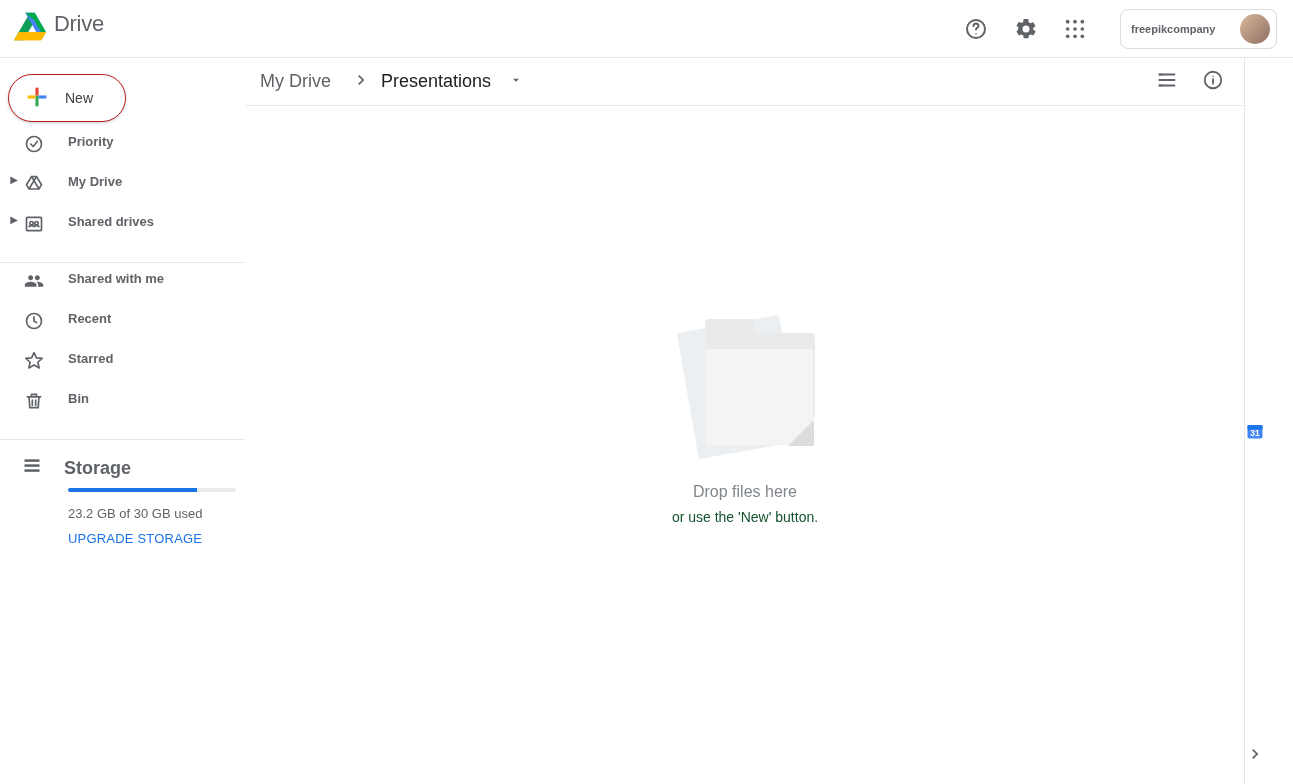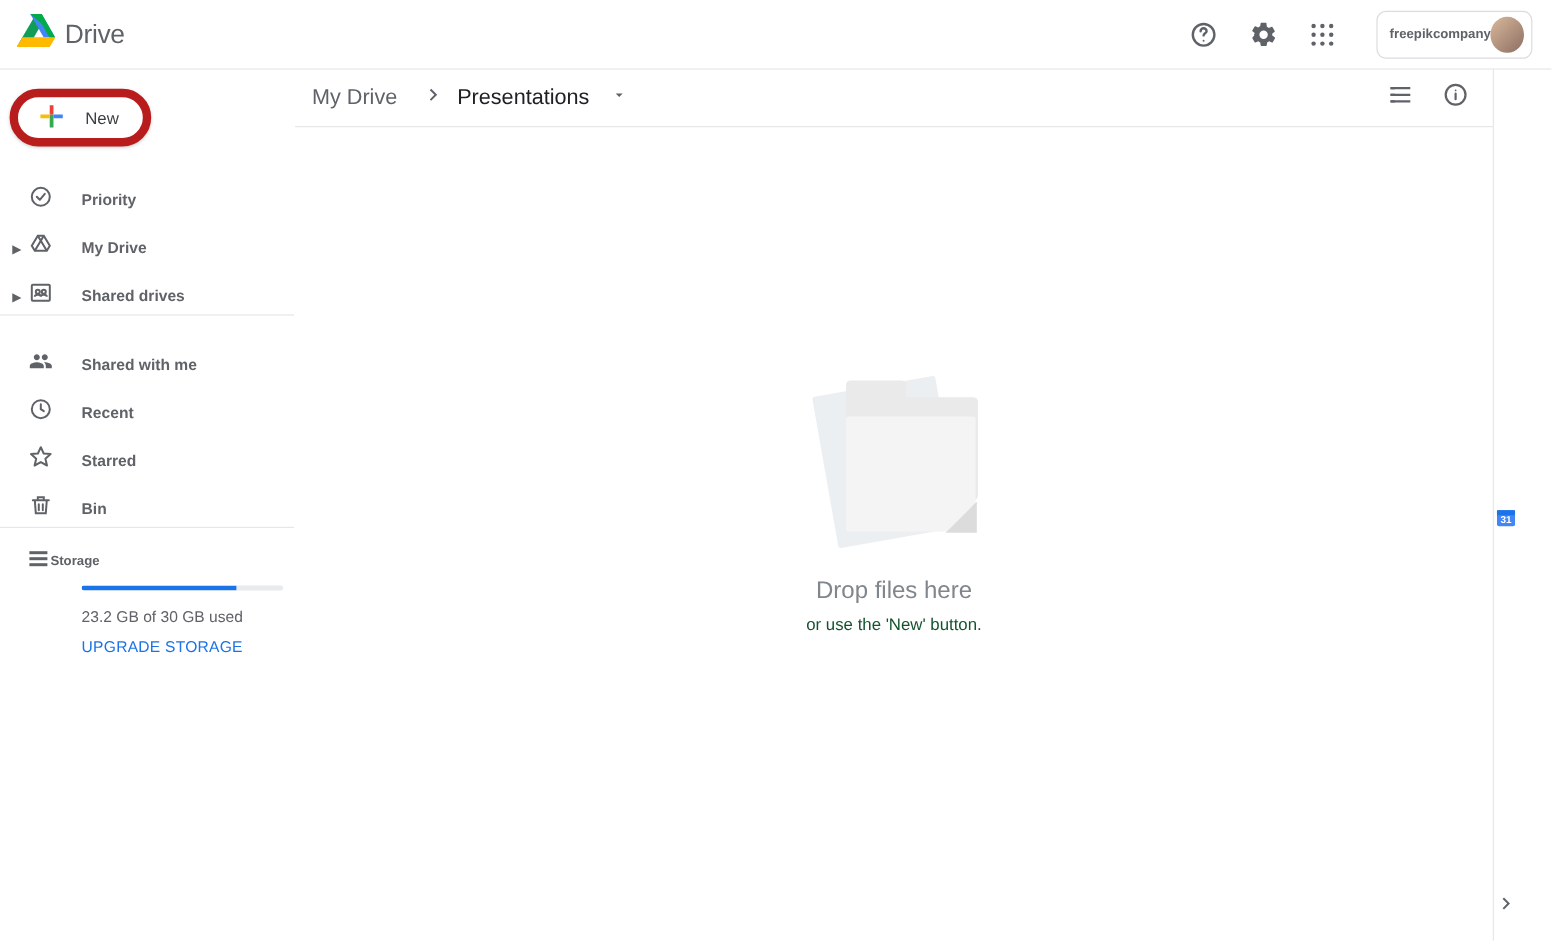--- a/index.html
+++ b/index.html
@@ -1,47 +1,47 @@
 <!DOCTYPE html>
 <html><head>
 <meta charset="utf-8">
 <style>
 * { margin: 0; padding: 0; box-sizing: border-box; font-family: Arial, 'Helvetica Neue', sans-serif; }
 body { background: #fff; width: 1293px; height: 784px; overflow: hidden; position: relative; }
 
 
 .header { height: 58px; display: flex; align-items: center; padding: 0 8px 0 14px; border-bottom: 1px solid #e7e7e7; }
-.logo-wrap { display: flex; align-items: center; gap: 8px; width: 232px; }
+.logo-wrap { display: flex; align-items: flex-start; gap: 8px; width: 232px; }
 .app-title { font-size: 22px; color: #5f6368; letter-spacing: -0.3px; }
 .search-wrap { flex: 1; display: flex; align-items: center; }
 .search-box { display: flex; align-items: center; width: 660px; height: 46px; padding: 0 14px; border-radius: 8px; }
 .search-box input { border: none; outline: none; font-size: 16px; color: #5f6368; background: transparent; flex: 1; margin-left: 18px; }
 .header-icons { display: flex; align-items: center; gap: 26px; margin-left: auto; padding-right: 8px; }
 .icon-btn { cursor: pointer; color: #5f6368; display: flex; align-items: center; justify-content: center; }
-.account-chip { border: 1px solid #dadce0; border-radius: 8px; height: 40px; width: 130px; margin-left: 8px; display: flex; align-items: center; justify-content: space-between; padding: 0 6px 0 10px; }
+.account-chip { border: 1px solid #dadce0; border-radius: 8px; height: 40px; width: 157px; margin-left: 8px; display: flex; align-items: center; justify-content: space-between; padding: 0 6px 0 10px; }
 .account-chip .brand { color: #5f6368; font-size: 11px; font-weight: 600; }
 .avatar { width: 30px; height: 30px; border-radius: 50%; background: linear-gradient(135deg,#d9b99b,#8d6e63); position: relative; }
 
 
 .shell { display: flex; height: calc(100% - 58px); }
 
 
 .sidebar { width: 246px; padding-top: 10px; border-right: 1px solid transparent; }
-.new-btn { margin: 6px 0 12px 8px; width: 118px; height: 48px; border-radius: 26px; border: 7px solid #b91c1c; background: #fff; display: flex; align-items: center; gap: 14px; padding-left: 14px; cursor: pointer; box-shadow: 0 1px 2px rgba(60,64,67,.15), 0 1px 3px 1px rgba(60,64,67,.08); }
+.new-btn { margin: 6px 0 12px 8px; width: 118px; height: 48px; border-radius: 26px; border: 1px solid #b91c1c; background: #fff; display: flex; align-items: center; gap: 14px; padding-left: 14px; cursor: pointer; box-shadow: 0 1px 2px rgba(60,64,67,.15), 0 1px 3px 1px rgba(60,64,67,.08); }
 .new-btn span { font-size: 14px; color: #3c4043; font-weight: 500; }
-.nav-item { display: flex; align-items: flex-end; height: 40px; padding-left: 22px; cursor: pointer; border-radius: 0 20px 20px 0; color: #5f6368; }
+.nav-item { display: flex; align-items: flex-start; height: 40px; padding-left: 22px; cursor: pointer; border-radius: 0 20px 20px 0; color: #5f6368; }
 .nav-item.tree { padding-left: 6px; }
 .nav-item .tri { width: 16px; display: flex; justify-content: center; font-size: 10px; color: #5f6368; }
 .nav-item .nav-icon { width: 24px; display: flex; justify-content: center; }
 .nav-item .nav-text { margin-left: 22px; font-size: 13px; font-weight: 600; color: #5f6368; }
 .nav-item.tree .nav-text { margin-left: 22px; }
 .divider { height: 1px; background: #e7e7e7; margin: 8px 0; }
 .storage-block { padding-left: 22px; }
 .storage-row { display: flex; align-items: center; height: 40px; cursor: pointer; }
-.storage-text { font-size: 11px; color: #5f6368; font-weight: 600;}
+.storage-text { margin-left: 22px; font-size: 18px; color: #5f6368; font-weight: 600;}
 .storage-bar { margin-left: 46px; width: 168px; height: 4px; background: #e8eaed; border-radius: 2px; overflow: hidden; }
 .storage-fill { height: 100%; background: #1a73e8; width: 77%; }
 .storage-used { margin-left: 46px; margin-top: 14px; font-size: 13px; color: #5f6368; }
 .storage-upgrade { margin-left: 46px; margin-top: 10px; font-size: 13px; color: #1a73e8; letter-spacing: 0.2px; cursor: pointer; }
 
 
 .main { flex: 1; display: flex; flex-direction: column; border-right: 1px solid #e7e7e7; }
 .toolbar { height: 48px; display: flex; align-items: center; padding: 0 20px 0 14px; border-bottom: 1px solid #e7e7e7; }
 .crumb { font-size: 18px; color: #5f6368; margin-right: 10px; cursor: pointer; }
 .crumb.current { color: #202124; }
@@ -49,21 +49,21 @@
 .toolbar-spacer { flex: 1; }
 .toolbar-icon { color: #5f6368; cursor: pointer; margin-left: 24px; }
 
 .empty-state { flex: 1; display: flex; flex-direction: column; align-items: center; justify-content: center; padding-bottom: 60px; }
 .empty-illus { width: 140px; height: 160px; position: relative; margin-bottom: 14px; }
 .sheet-back { position: absolute; left: 12px; top: 18px; width: 104px; height: 128px; background: #eceff1; transform: rotate(-10deg); border-radius: 2px; }
 .folder { position: absolute; left: 30px; top: 28px; width: 110px; height: 86px; background: #eaeaea; border-radius: 4px; }
 .folder::before { content: ''; position: absolute; top: -14px; left: 0; width: 50px; height: 18px; background: #eaeaea; border-radius: 4px 4px 0 0; }
 .sheet-front { position: absolute; left: 30px; top: 44px; width: 108px; height: 96px; background: #f4f4f4; border-radius: 2px; transform: rotate(0deg); }
 .sheet-front::after { content: ''; position: absolute; right: -1px; bottom: -1px; width: 0; height: 0; border-style: solid; border-width: 0 0 26px 26px; border-color: transparent transparent #dcdcdc transparent; }
-.drop-title { color: #80868b; font-size: 20px; margin-top: 4px; }
+.drop-title { color: #80868b; font-size: 16px; margin-top: 4px; }
 .drop-sub { color: #14532d; font-size: 14px; margin-top: 8px; }
 
 
 .sidepanel { width: 48px; display: flex; align-items: center; padding-top: 20px; gap: 34px; position: relative; }
 .sp-icon { width: 20px; height: 20px; cursor: pointer; }
 .sp-expand { position: absolute; bottom: 16px; color: #5f6368; cursor: pointer; }
 </style>
 </head>
 <body>
 

